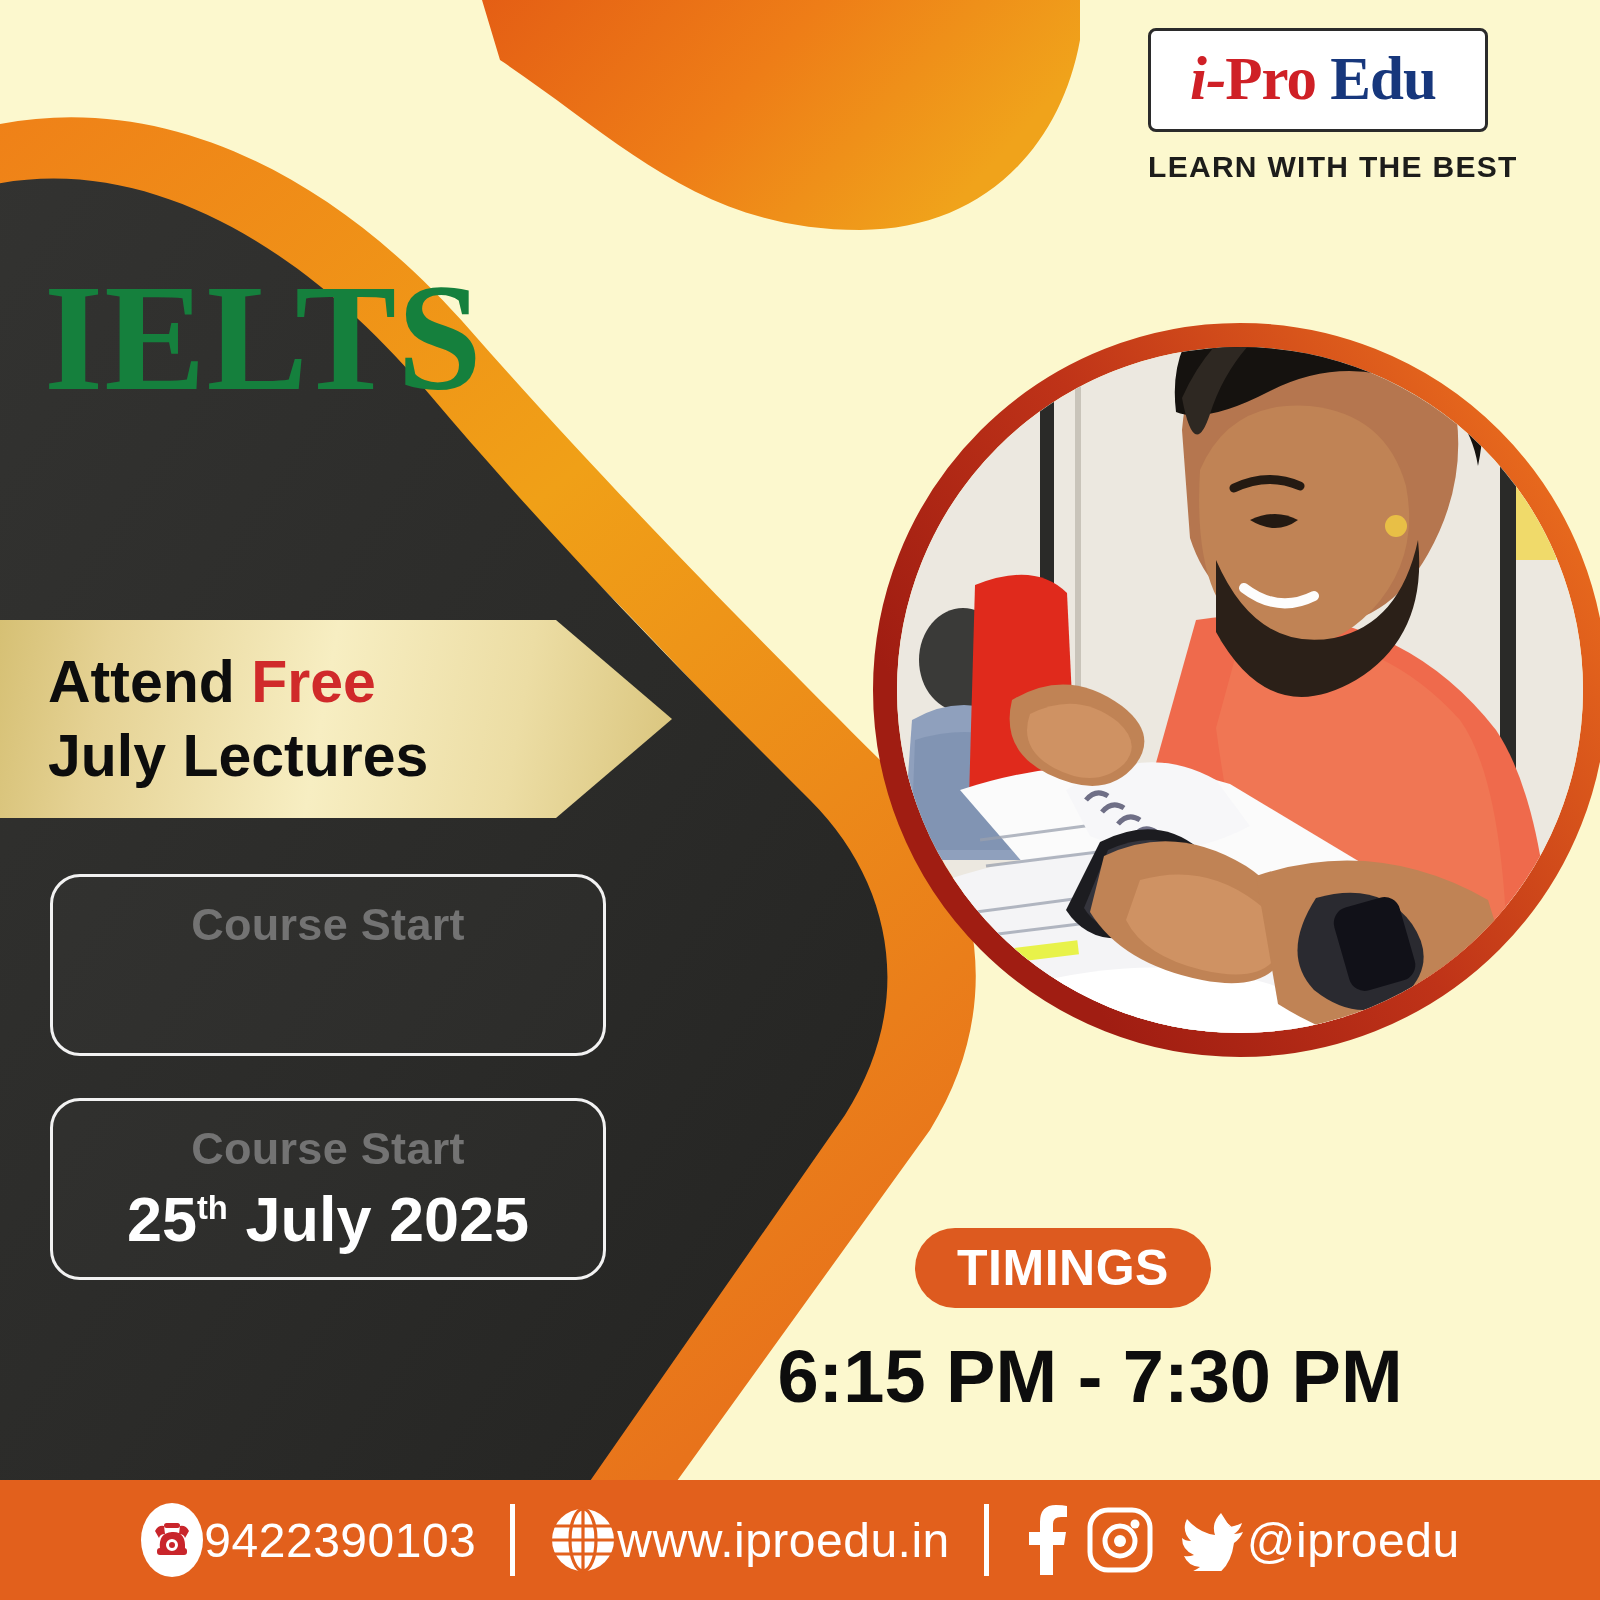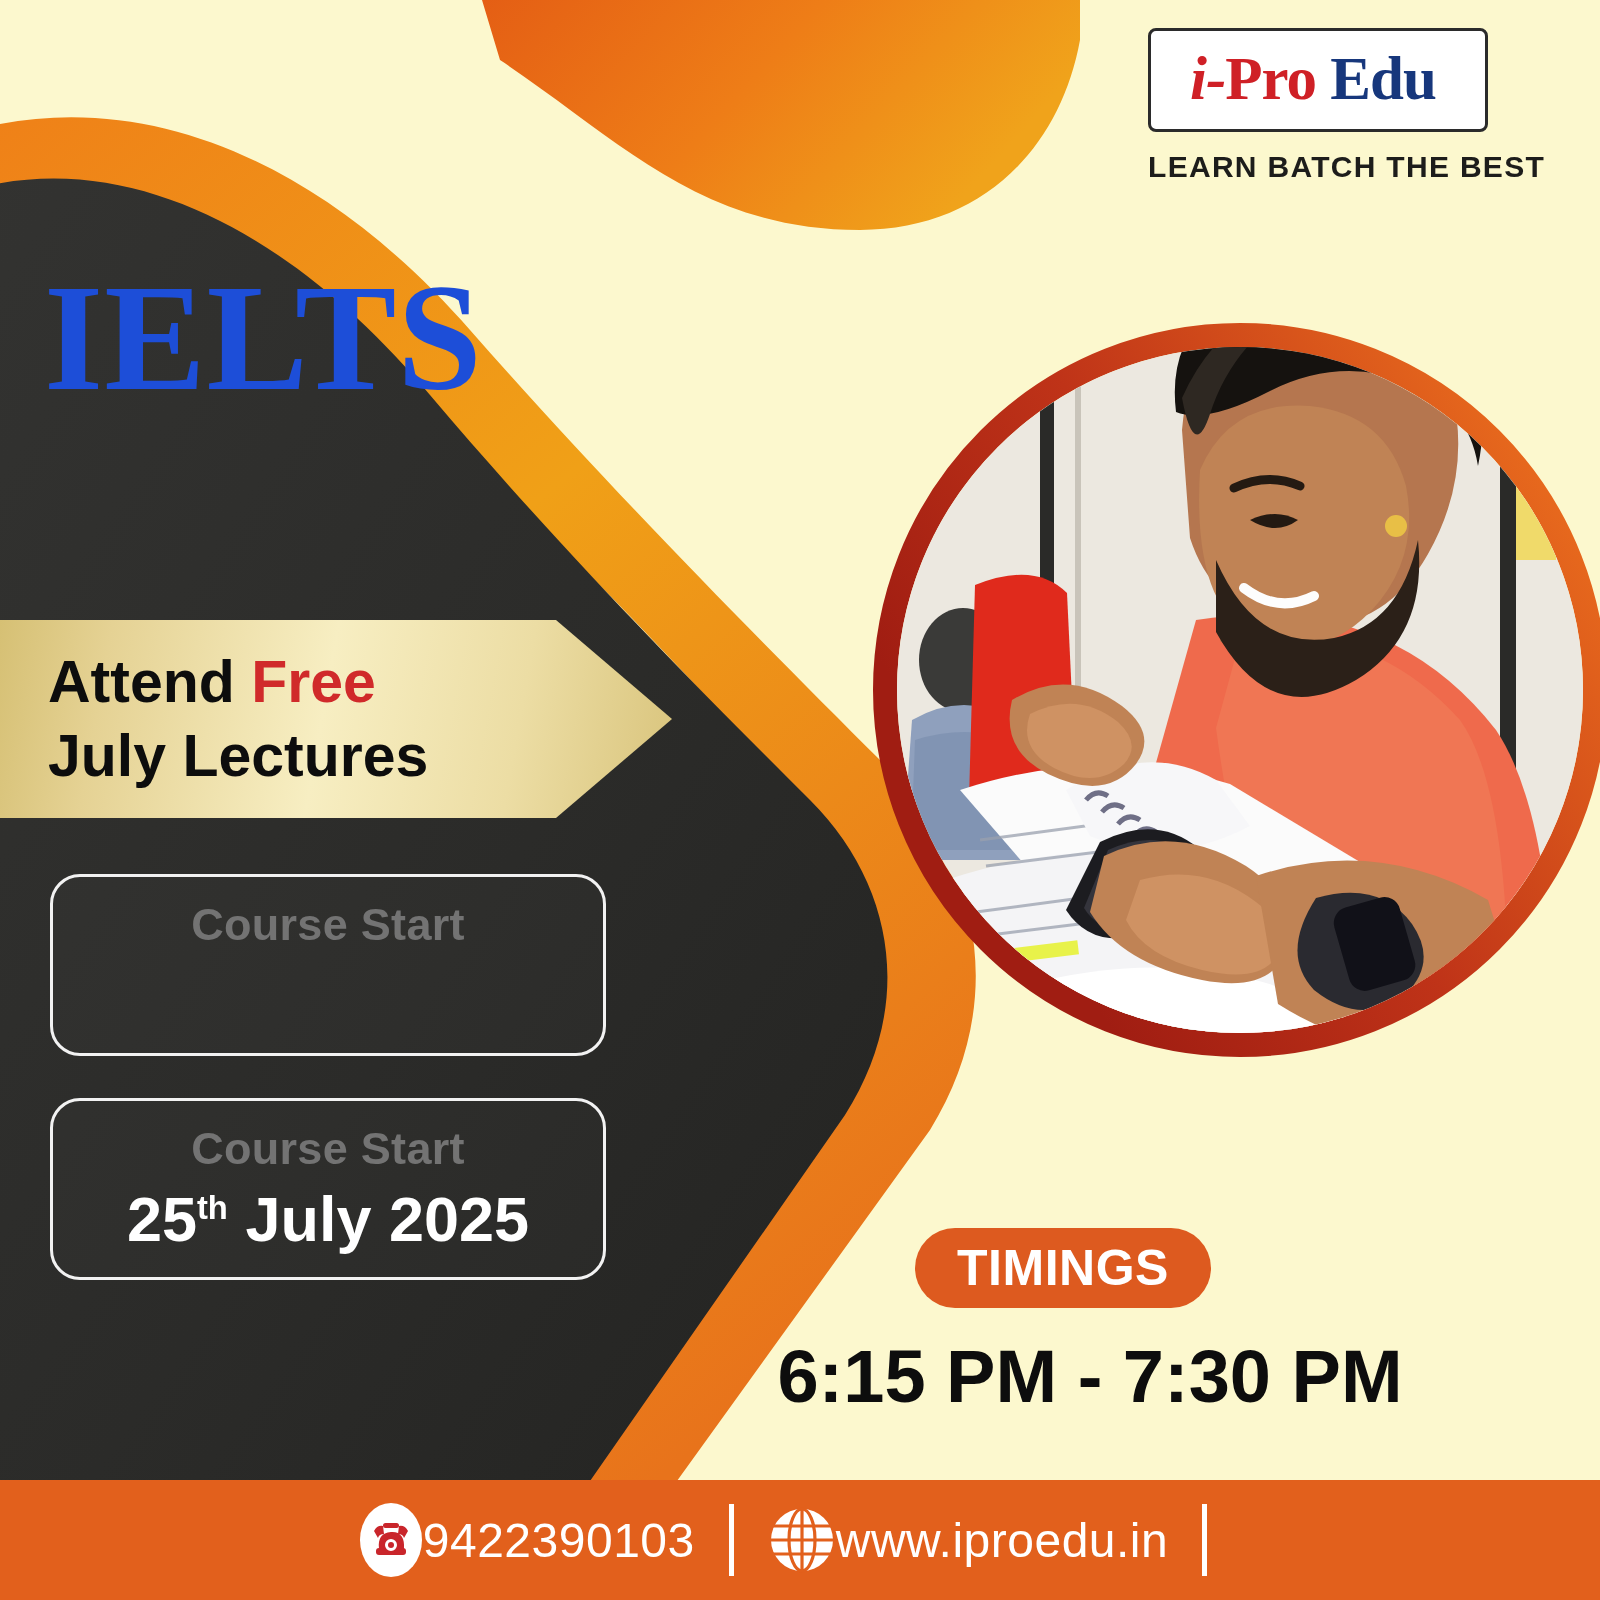--- a/index.html
+++ b/index.html
@@ -67,21 +67,21 @@
   }
 
   
   .headline {
     position: absolute;
     left: 44px;
     top: 268px;
     z-index: 30;
     font-family: "Liberation Serif", serif;
     font-weight: bold;
-    color: #1d4ed8;
+    color: #15803d;
     font-size: 152px;
     line-height: 0.93;
     letter-spacing: 1px;
   }
   .headline .l2 { display: block; }
 
   
   .arrow-banner {
     position: absolute;
     left: 0px;
@@ -367,21 +367,21 @@
       <path d="M 1030 714 q 48 -24 88 8 q 24 22 6 42 q -28 26 -70 4 q -36 -20 -24 -54 Z" fill="#cf9263"></path>
 
       <path d="M 880 1036 q 260 -40 500 40 l 230 90 v 60 h -730 Z" fill="#c3bcae" opacity="0.55"></path>
     </g>
   </svg>
 
   <div class="logo-wrap">
     <div class="logo-box">
       <div class="logo-text"><span class="logo-i">i-</span><span class="logo-pro">Pro</span>&nbsp;<span class="logo-edu">Edu</span></div>
     </div>
-    <div class="logo-tagline">LEARN BATCH THE BEST</div>
+    <div class="logo-tagline">LEARN WITH THE BEST</div>
   </div>
 
   <div class="headline">
     <span class="l1">IELTS</span>
   </div>
 
   <div class="arrow-banner">
     <div class="arrow-shape"></div>
     <div class="arrow-text">
       <span>Attend </span><span class="free">Free</span><br>
@@ -430,16 +430,36 @@
           <line x1="5" y1="20" x2="63" y2="20"></line>
           <line x1="3" y1="34" x2="65" y2="34"></line>
           <line x1="5" y1="48" x2="63" y2="48"></line>
         </g>
       </svg>
       <span class="footer-text">www.iproedu.in</span>
     </div>
 
     <div class="footer-divider"></div>
 
+    <div class="footer-item">
+      <div class="social-icons">
+        <svg class="icon-svg" width="46" height="70" viewBox="0 0 46 70">
+          <path d="M30 70 V40 h11 l2-13 H30 v-8 q0-7 8-7 h6 V1 q-4-1-11-1 q-16 0-16 17 v10 H6 v13 h11 v30 z" fill="#ffffff"></path>
+        </svg>
+        <svg class="icon-svg" width="66" height="66" viewBox="0 0 66 66">
+          <rect x="3" y="3" width="60" height="60" rx="18" fill="none" stroke="#ffffff" stroke-width="5"></rect>
+          <circle cx="33" cy="34" r="15" fill="none" stroke="#ffffff" stroke-width="5"></circle>
+          <circle cx="33" cy="34" r="6" fill="#ffffff"></circle>
+          <circle cx="48" cy="17" r="4.5" fill="#ffffff"></circle>
+        </svg>
+        <svg class="icon-svg" width="76" height="62" viewBox="0 0 76 62">
+          <path d="M50 4 q-10 10-6 22 q-16-2-28-16 q-6 12 4 22 q-6 0-9-3 q0 12 12 17
+                   q-5 2-10 1 q4 10 16 11 q-12 9-28 6 q16 10 34 6 q24-6 28-36
+                   q6-4 9-11 q-5 2-9 2 q6-4 8-11 q-6 3-12 4 z" fill="#ffffff"></path>
+          <path d="M44 10 q12 2 20 14 q-4-12-20-14 z" fill="#ffffff"></path>
+        </svg>
+      </div>
+      <span class="footer-text">@iproedu</span>
+    </div>
 
   </div>
 
 </div>
 
 </body></html>

